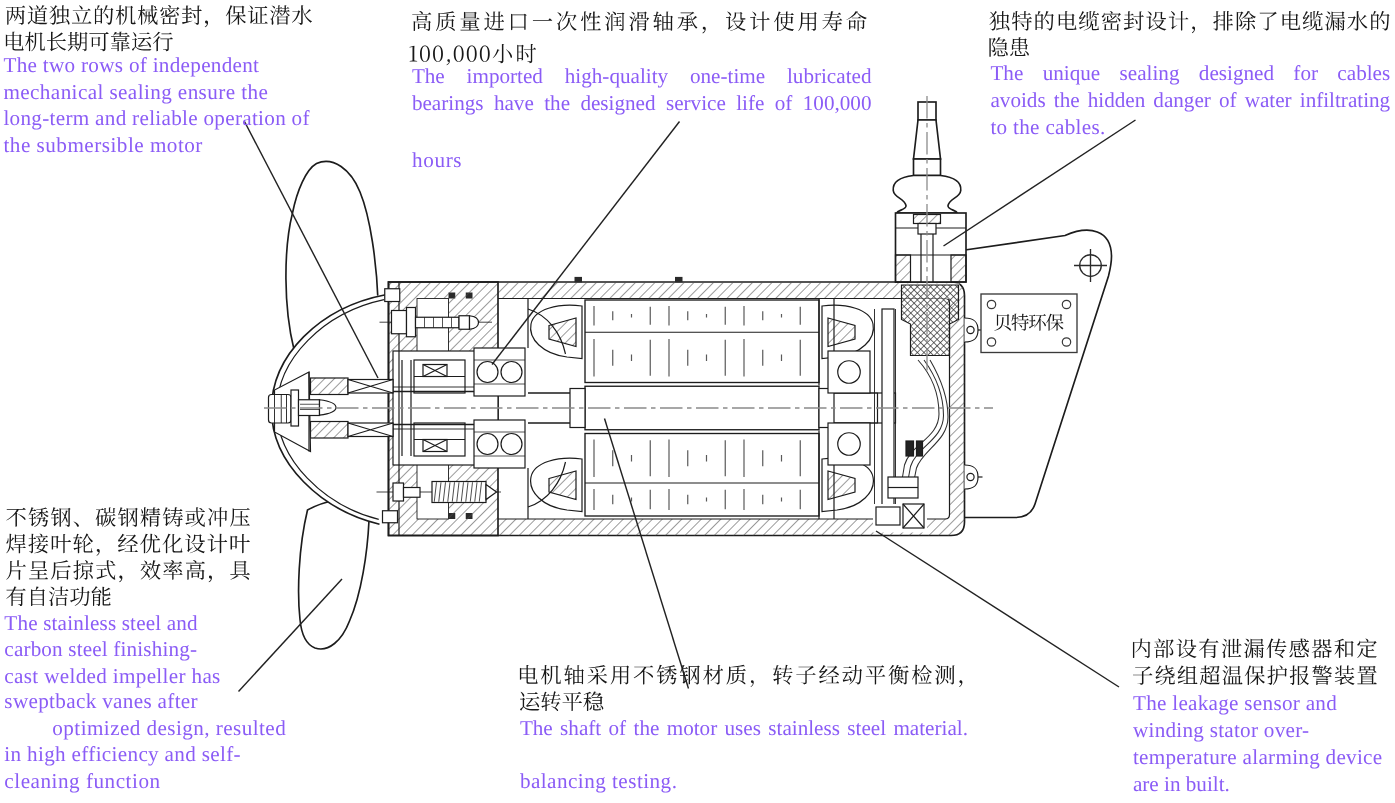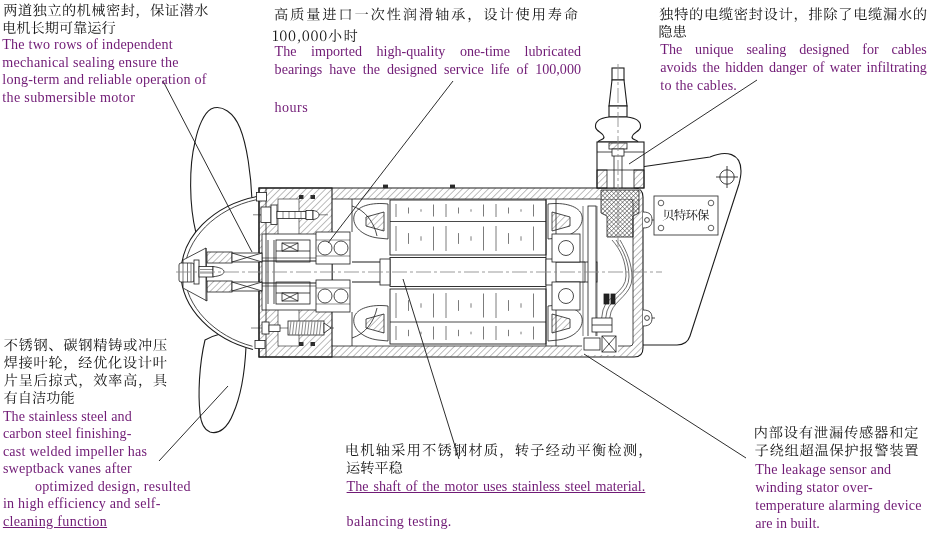--- a/index.html
+++ b/index.html
@@ -1,20 +1,20 @@
 <!DOCTYPE html>
 <html><head>
 <meta charset="utf-8">
 <style>
   html,body { margin:0; padding:0; }
   body { width:930px; height:535px; position:relative; background:#ffffff; overflow:hidden;
          font-family:"Liberation Serif", serif; }
   #stage { position:absolute; left:0; top:0; width:930px; height:535px; }
   #diagram { position:absolute; left:0; top:0; }
-  .en { position:absolute; font-size:14.1px; line-height:17.7px; color:#701a75; white-space:nowrap; }
+  .en { position:absolute; font-size:14.1px; line-height:17.7px; color:#8b5cf6; white-space:nowrap; }
   .just { white-space:normal; text-align:justify; text-align-last:justify; }
   .cjk-hid { position:absolute; color:transparent; font-size:14px; white-space:nowrap; pointer-events:none; }
 </style>
 </head>
 <body>
 
 <div id="stage">
 
 <svg id="diagram" width="930" height="535" viewBox="0 0 930 535">
 <defs>
@@ -278,22 +278,22 @@
 <div class="en" style="left:274.6px;top:78.60000000000001px;letter-spacing:0.45px;margin-top:20px;">hours</div>
 <div class="en just" style="left:660.3px;top:58.900000000000006px;width:266.5px;">avoids the hidden danger of water infiltrating</div>
 <div class="en just" style="left:660.3px;top:40.7px;width:266.5px;">The unique sealing designed for cables</div>
 <div class="en" style="left:660.3px;top:77.0px;letter-spacing:0.2px;">to the cables.</div>
 <div class="en" style="left:2.9px;top:407.59999999999997px;letter-spacing:0.11px;">The stainless steel and</div>
 <div class="en" style="left:2.9px;top:425.09999999999997px;letter-spacing:0.11px;">carbon steel finishing-</div>
 <div class="en" style="left:2.9px;top:442.59999999999997px;letter-spacing:0.22px;">cast welded impeller has</div>
 <div class="en" style="left:2.9px;top:460.0px;letter-spacing:0.22px;">sweptback vanes after</div>
 <div class="en" style="left:2.9px;top:477.5px;letter-spacing:0.29px;margin-left:32px;">optimized design, resulted</div>
 <div class="en" style="left:2.9px;top:495.0px;letter-spacing:0.22px;">in high efficiency and self-</div>
-<div class="en" style="left:2.9px;top:512.5px;letter-spacing:0.35px;text-decoration:underline;">cleaning function</div>
-<div class="en just" style="left:346.6px;top:477.9px;width:298.7px;text-decoration:underline;">The shaft of the motor uses stainless steel material.</div>
+<div class="en" style="left:2.9px;top:512.5px;letter-spacing:0.35px;">cleaning function</div>
+<div class="en just" style="left:346.6px;top:477.9px;width:298.7px;">The shaft of the motor uses stainless steel material.</div>
 <div class="en" style="left:346.6px;top:513.4000000000001px;letter-spacing:0.31px;">balancing testing.</div>
 <div class="en" style="left:755.3px;top:461.2px;letter-spacing:0.19px;">The leakage sensor and</div>
 <div class="en" style="left:755.3px;top:497.0px;letter-spacing:0.19px;">temperature alarming device</div>
 <div class="en" style="left:755.3px;top:479.09999999999997px;letter-spacing:0.18px;">winding stator over-</div>
 <div class="en" style="left:755.3px;top:514.9000000000001px;">are in built.</div>
 <span class="cjk-hid" style="left:3.9px;top:3.4000000000000004px">两道独立的机械密封，保证潜水</span>
 <span class="cjk-hid" style="left:3.9px;top:21.0px">电机长期可靠运行</span>
 <span class="cjk-hid" style="left:274.8px;top:7.5px">高质量进口一次性润滑轴承，设计使用寿命</span>
 <span class="cjk-hid" style="left:273.0px;top:29.0px">100,000小时</span>
 <span class="cjk-hid" style="left:659.6px;top:7.300000000000001px">独特的电缆密封设计，排除了电缆漏水的</span>

